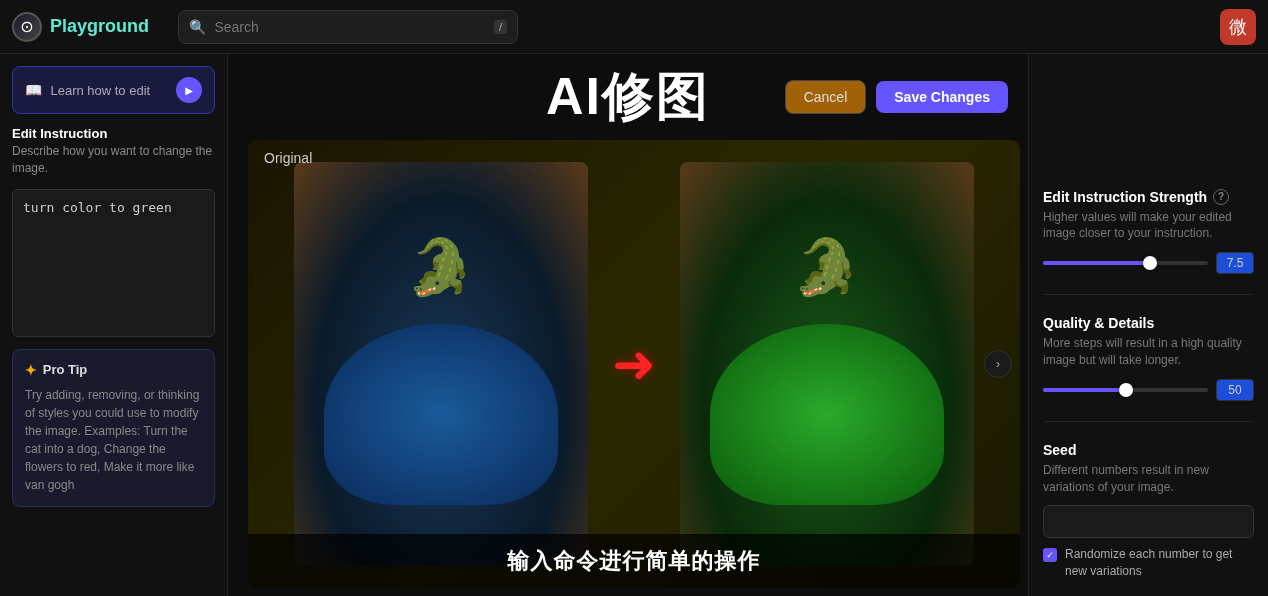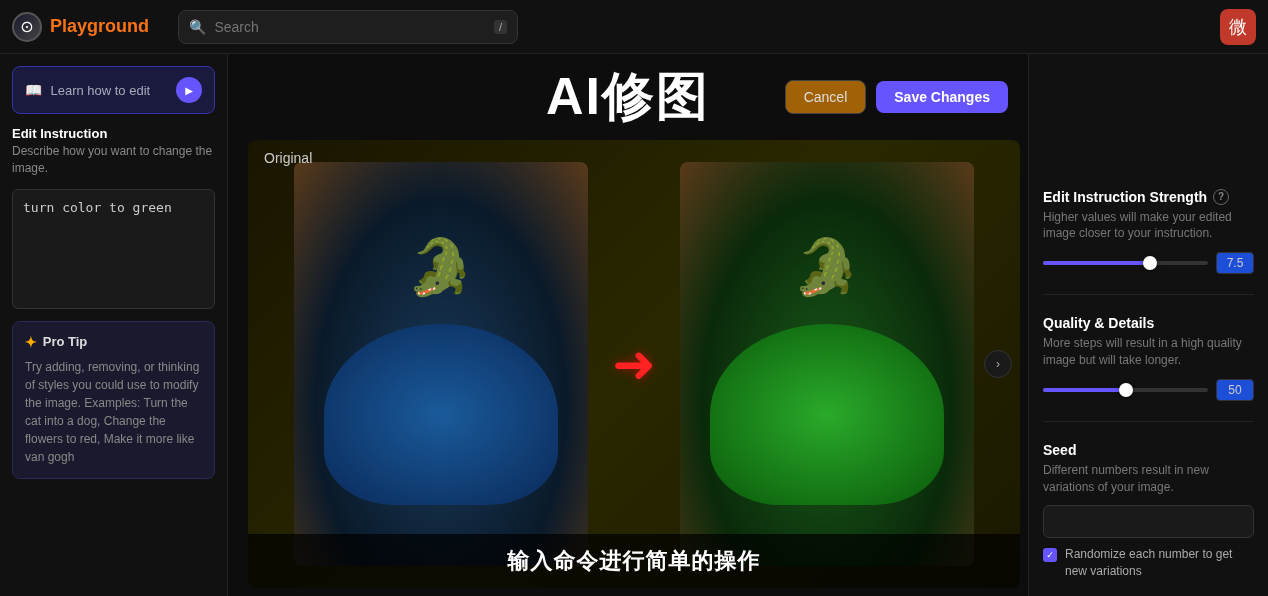--- a/index.html
+++ b/index.html
@@ -39,21 +39,21 @@
       display: flex;
       align-items: center;
       justify-content: center;
       font-size: 16px;
       color: #fff;
       border: 2px solid #555;
     }
     .logo-text {
       font-size: 18px;
       font-weight: 600;
-      color: #f97316;
+      color: #5eead4;
     }
     .search-bar {
       flex: 1;
       max-width: 340px;
       display: flex;
       align-items: center;
       background: #1e1e1e;
       border: 1px solid #333;
       border-radius: 8px;
       padding: 0 10px;
@@ -155,21 +155,21 @@
       line-height: 1.4;
     }
     .instruction-textarea {
       background: #1a1a1a;
       border: 1px solid #333;
       border-radius: 6px;
       color: #ccc;
       font-size: 13px;
       padding: 10px;
       resize: none;
-      height: 120px;
+      height: 148px;
       width: 100%;
       outline: none;
     }
     .pro-tip-box {
       background: #1a1a2e;
       border: 1px solid #2a2a5a;
       border-radius: 8px;
       padding: 12px;
     }
     .pro-tip-title {

